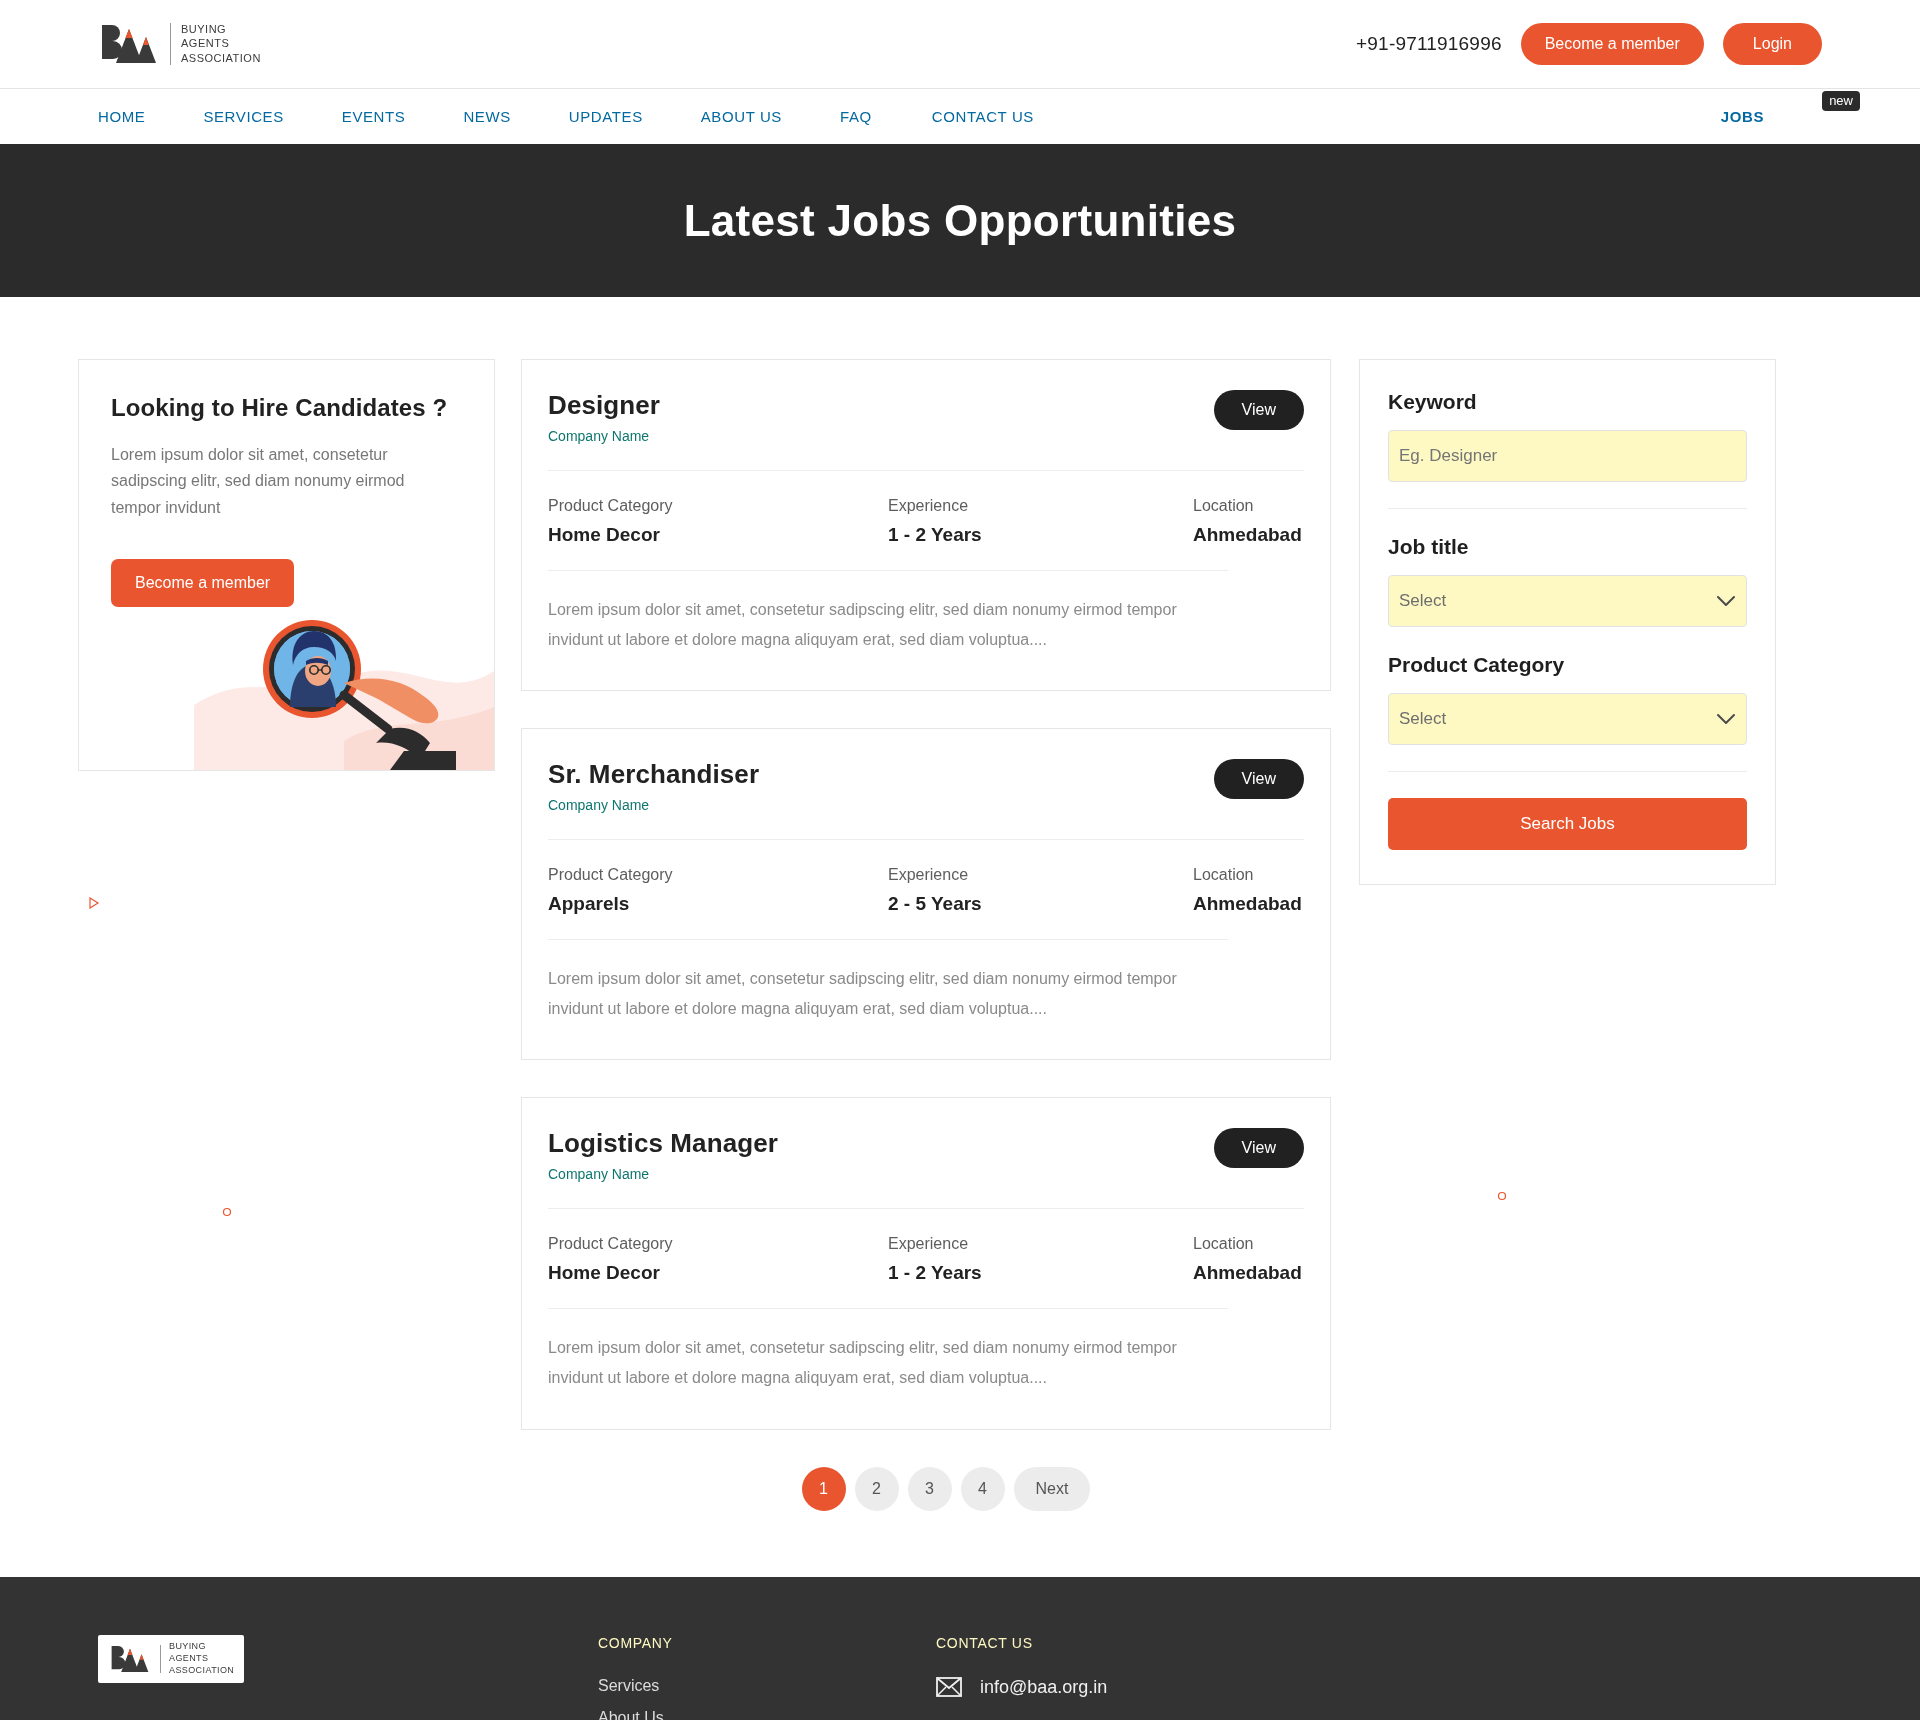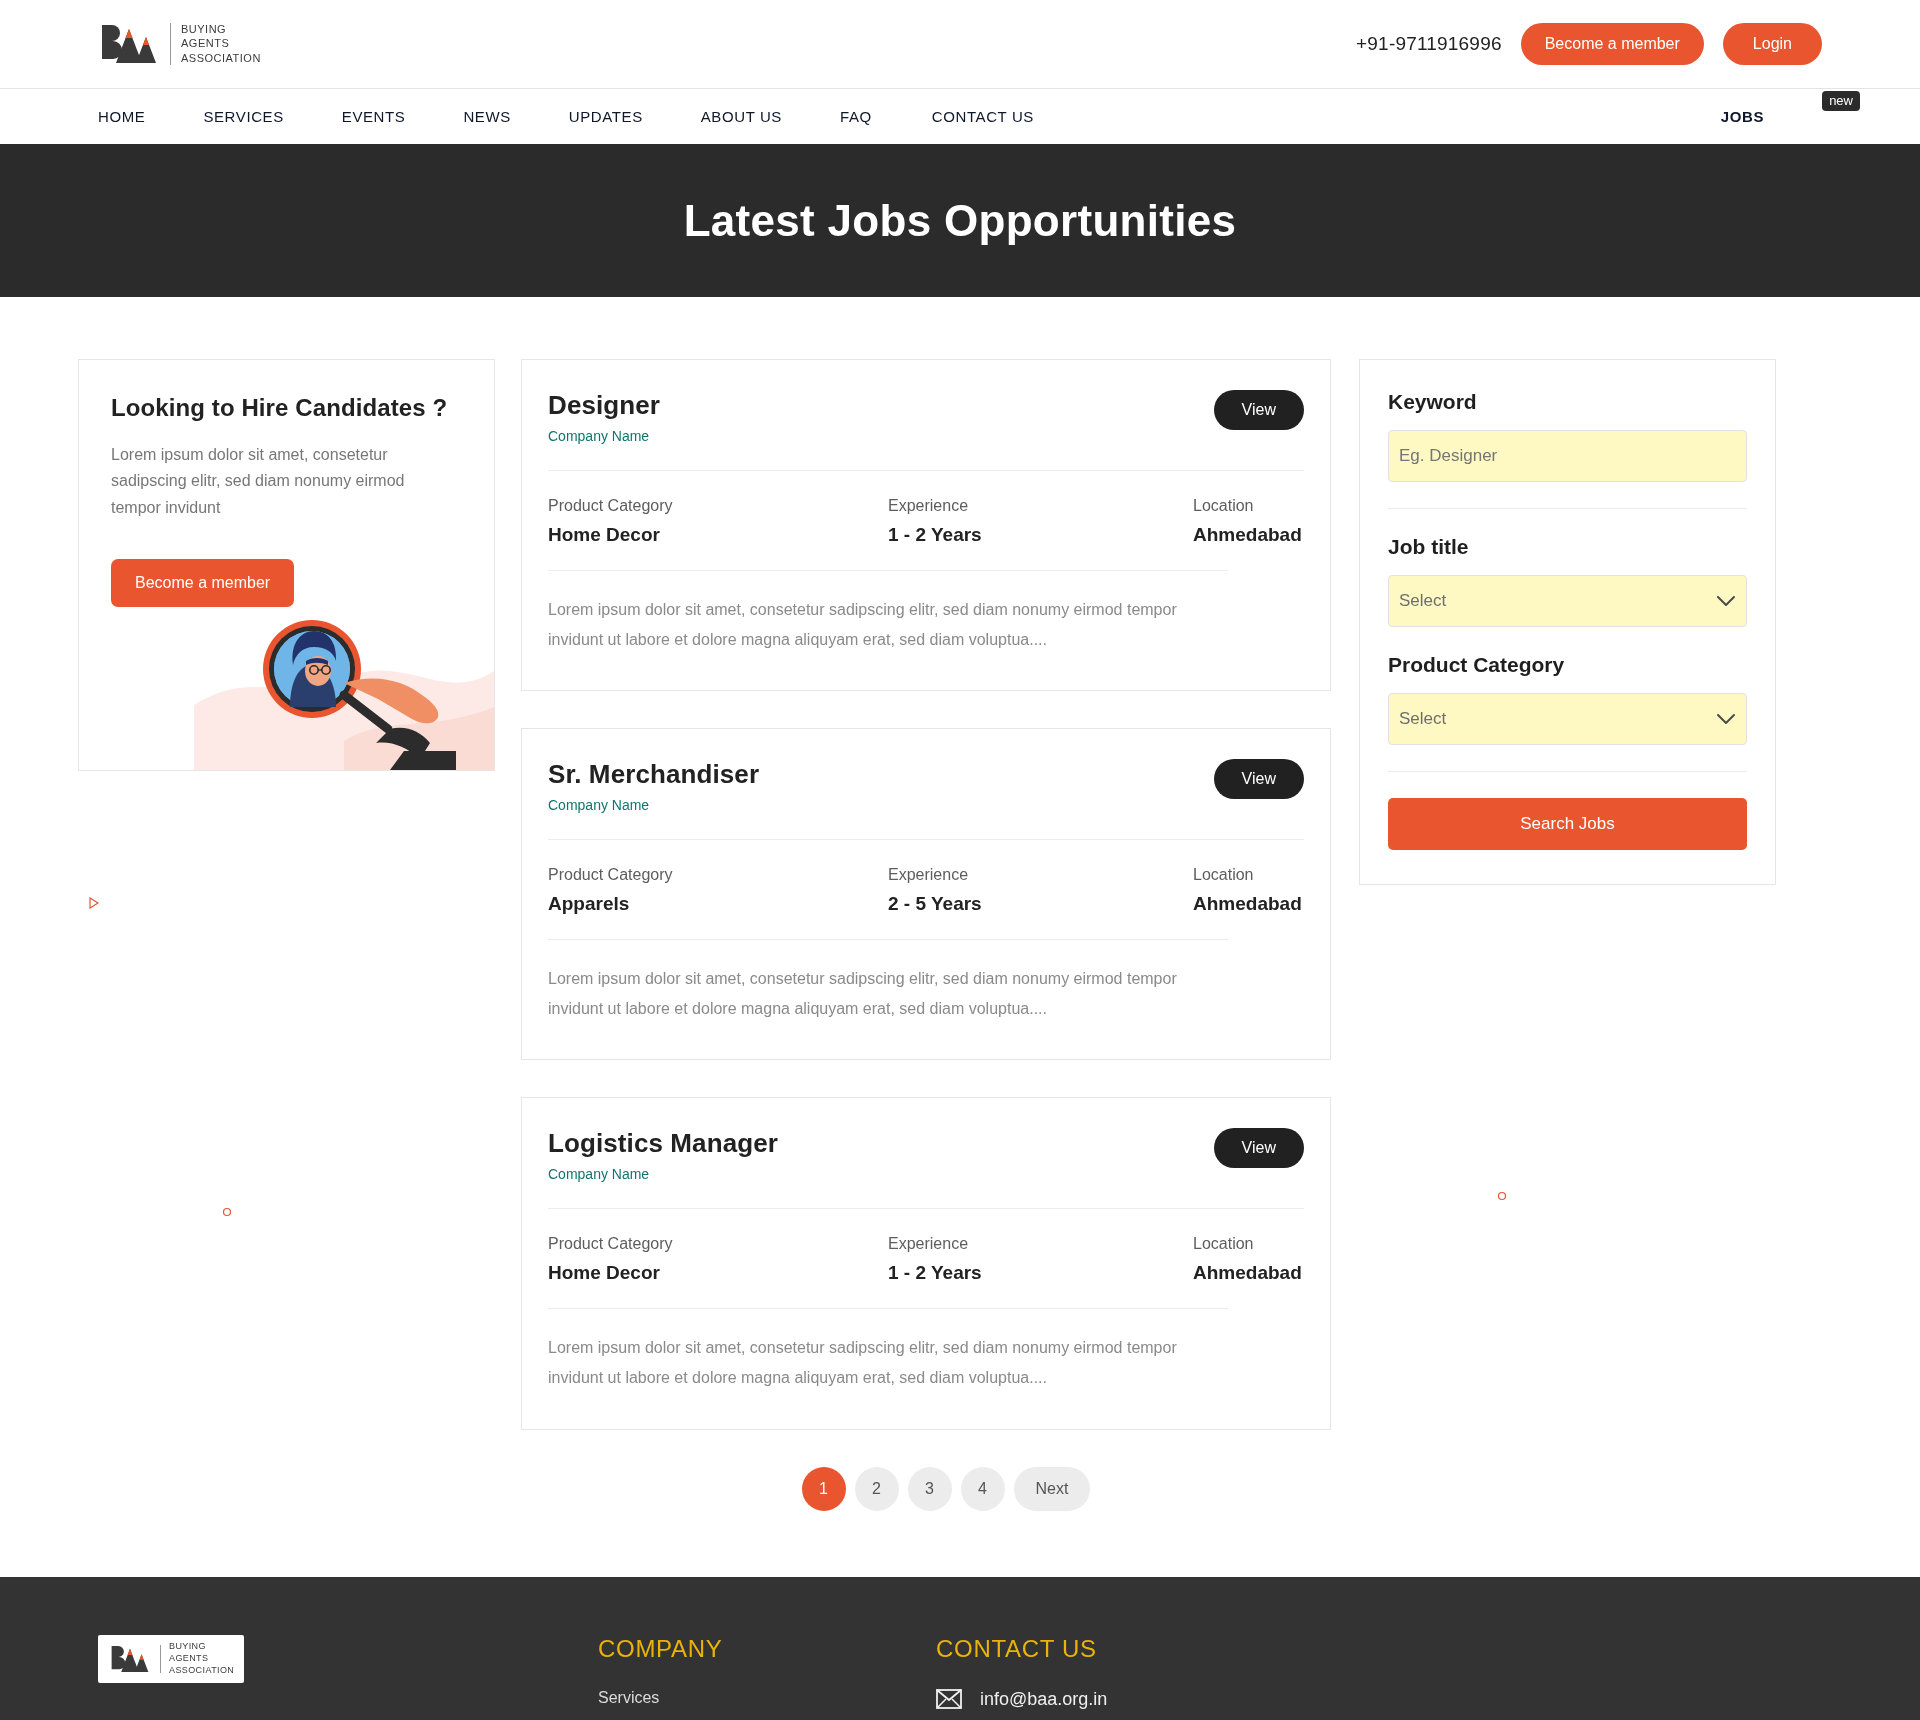--- a/index.html
+++ b/index.html
@@ -37,21 +37,21 @@
     font-family: "Liberation Sans", sans-serif;
   }
   .btn-login { padding: 12px 30px; }
 
   
   .navwrap { border-top: 1px solid #e4e4e4; padding: 0 98px; position: relative; }
   .nav {
     display: flex; align-items: center; height: 55px; gap: 0;
   }
   .nav a {
-    font-size: 15px; letter-spacing: .6px; color: #0f172a; text-decoration: none;
+    font-size: 15px; letter-spacing: .6px; color: #0369a1; text-decoration: none;
     padding: 0 0; margin-right: 58px; white-space: nowrap;
   }
   .nav a.faq { margin-right: 60px; }
   .nav-right { margin-left: auto; display: flex; align-items: flex-start; position: relative; }
   .nav-jobs {
     color: #e8552f; font-size: 15px; letter-spacing: .6px; text-decoration: none;
     font-weight: bold;
   }
   .badge-new {
     position: absolute; top: -17px; right: -38px;
@@ -180,21 +180,21 @@
     background: #fff; display: inline-flex; align-items: center; gap: 8px;
     padding: 7px 10px; border-radius: 2px;
   }
   .f-logo-mark { width: 44px; height: 34px; display: block; }
   .f-logo-divider { width: 1px; height: 28px; background: #9a9a9a; }
   .f-logo-words { display: flex; flex-direction: column; gap: 2px; }
   .f-logo-words span { font-size: 9px; letter-spacing: .4px; color: #3b3b3b; line-height: 1.1; }
   .f-about {
     margin-top: 30px; font-size: 16px; line-height: 1.85; color: #dcdcdc; max-width: 365px;
   }
-  .f-head { font-size: 24px; letter-spacing: .7px; color: #eab308; }
+  .f-head { font-size: 14px; letter-spacing: .7px; color: #fef9c3; }
   .f-links { margin-top: 26px; display: flex; flex-direction: column; gap: 14px; }
   .f-links a { font-size: 16px; color: #dcdcdc; text-decoration: none; }
   .f-contact-row { display: flex; align-items: center; gap: 18px; margin-top: 26px; }
   .f-contact-row .txt { font-size: 18px; color: #f0f0f0; }
 </style>
 </head>
 <body>
 
 <div class="page">
 

